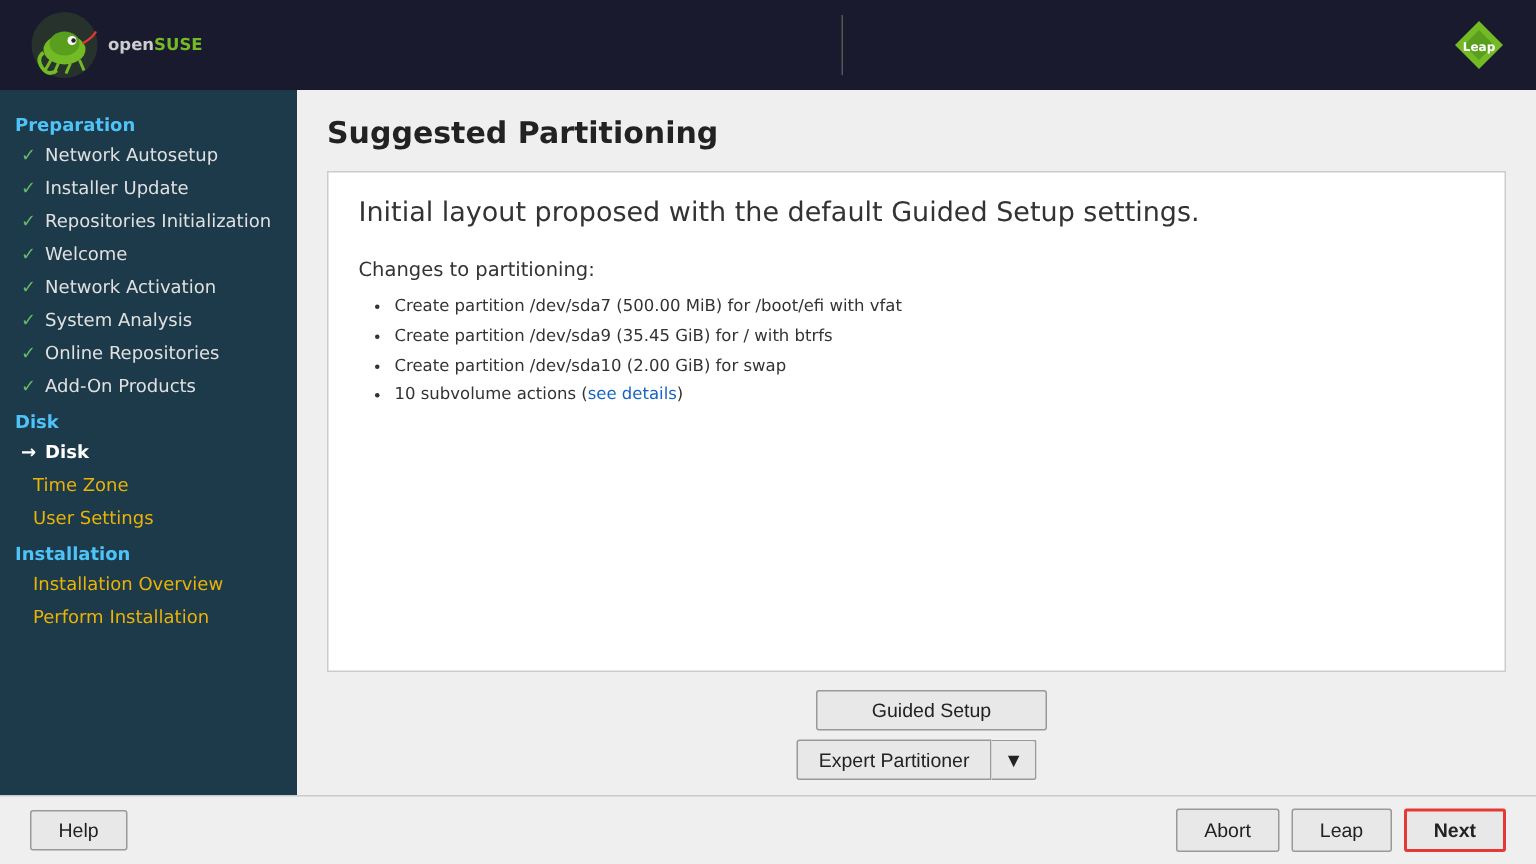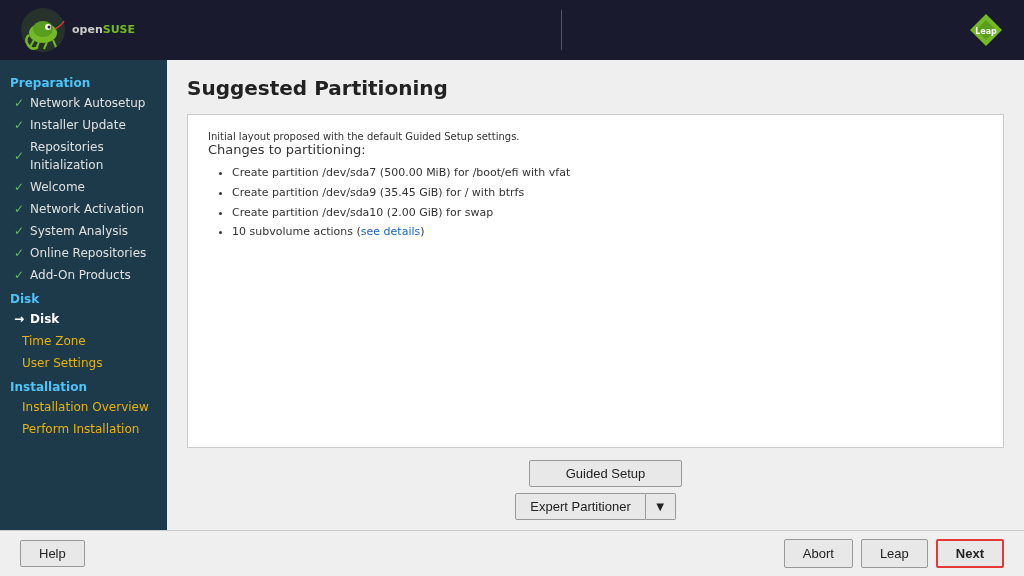--- a/index.html
+++ b/index.html
@@ -52,21 +52,21 @@
 
     
     .main-layout {
       display: flex;
       flex: 1;
       overflow: hidden;
     }
 
     
     .sidebar {
-      width: 167px;
+      width: 198px;
       background: #1c3a4a;
       color: #ccc;
       padding: 10px 0;
       flex-shrink: 0;
       overflow-y: auto;
       font-size: 12px;
     }
     .sidebar-section-label {
       color: #4fc3f7;
       font-weight: bold;
@@ -126,22 +126,22 @@
     .content-panel {
       background: #fff;
       border: 1px solid #ccc;
       flex: 1;
       padding: 16px 20px;
       overflow-y: auto;
       margin-bottom: 12px;
     }
     .panel-description {
       color: #333;
-      margin-bottom: 0;
-      font-size: 10px;
+      margin-bottom: 21px;
+      font-size: 18px;
     }
     .panel-subheading {
       color: #333;
       margin-bottom: 6px;
       font-size: 13px;
     }
     .partition-list {
       list-style: disc;
       padding-left: 24px;
       color: #333;

